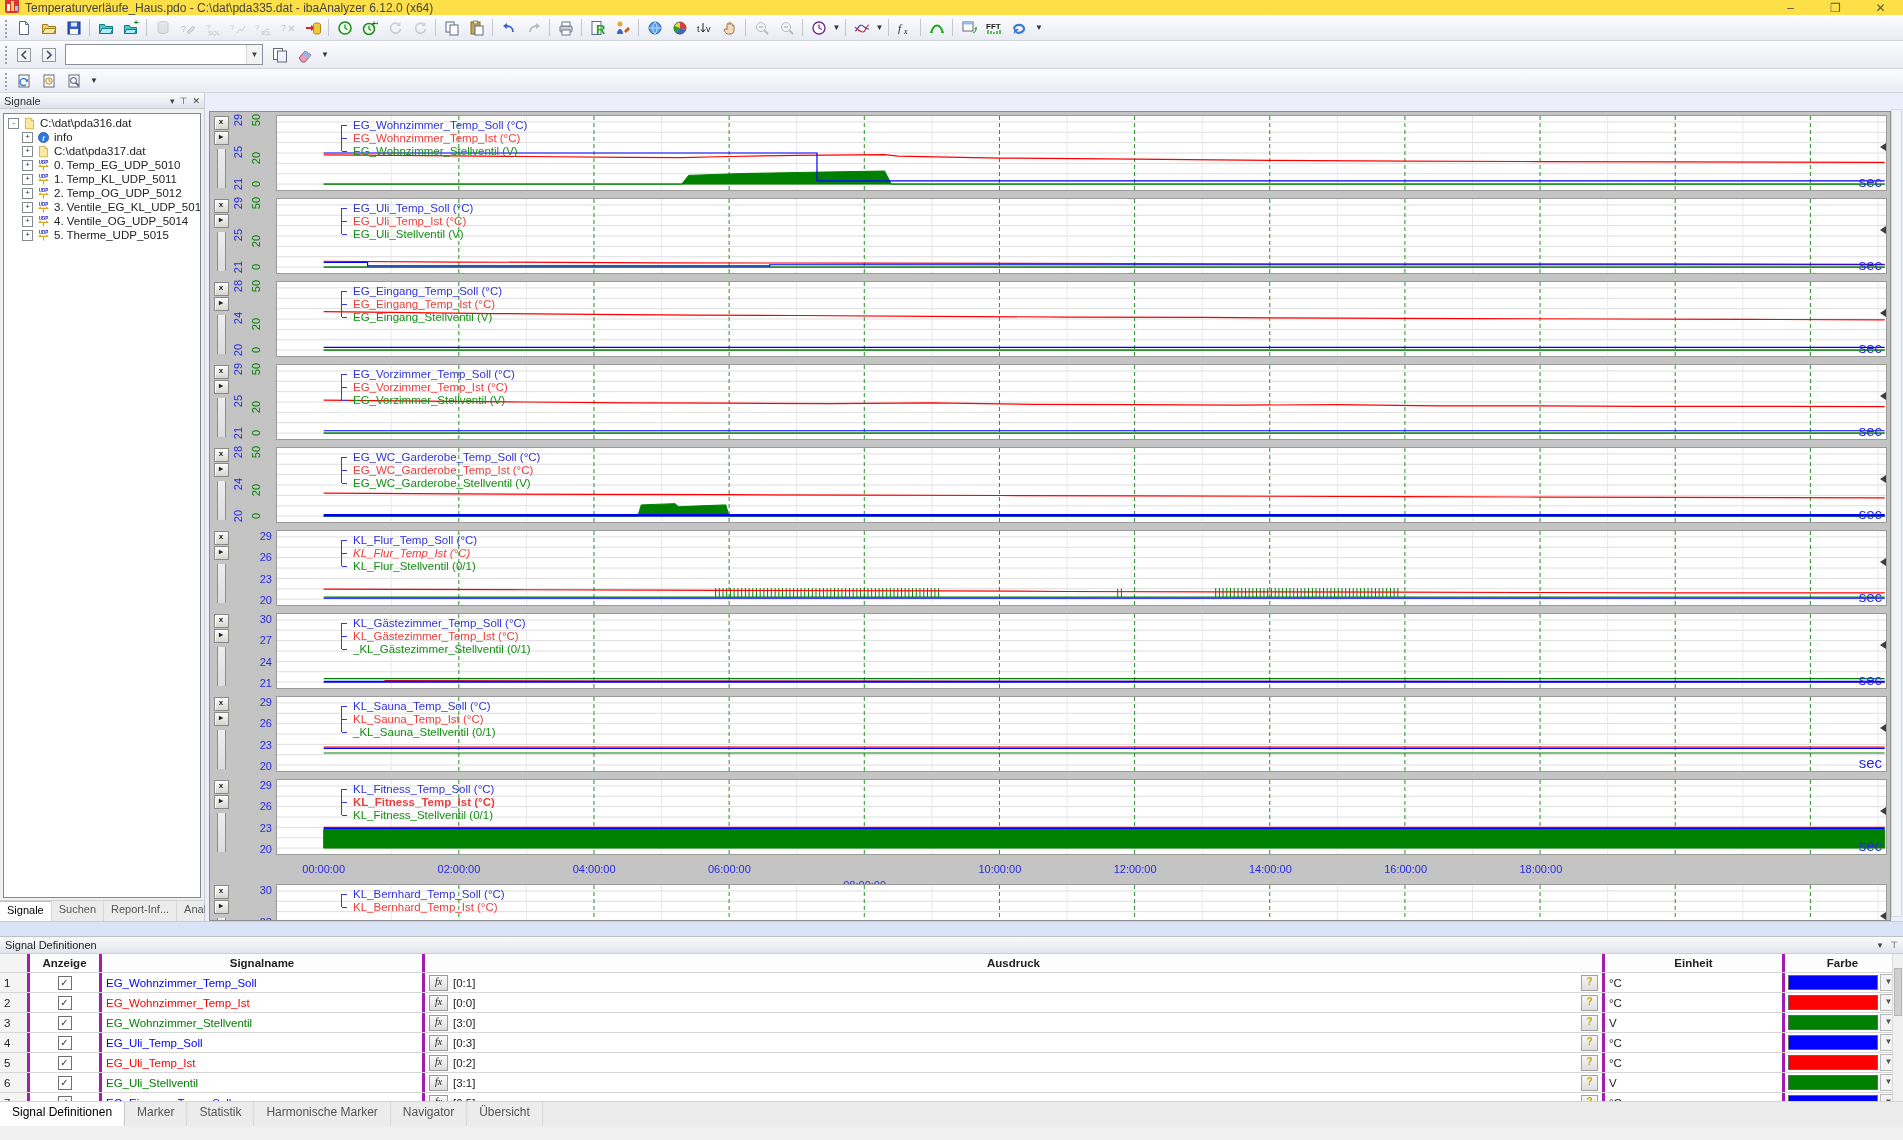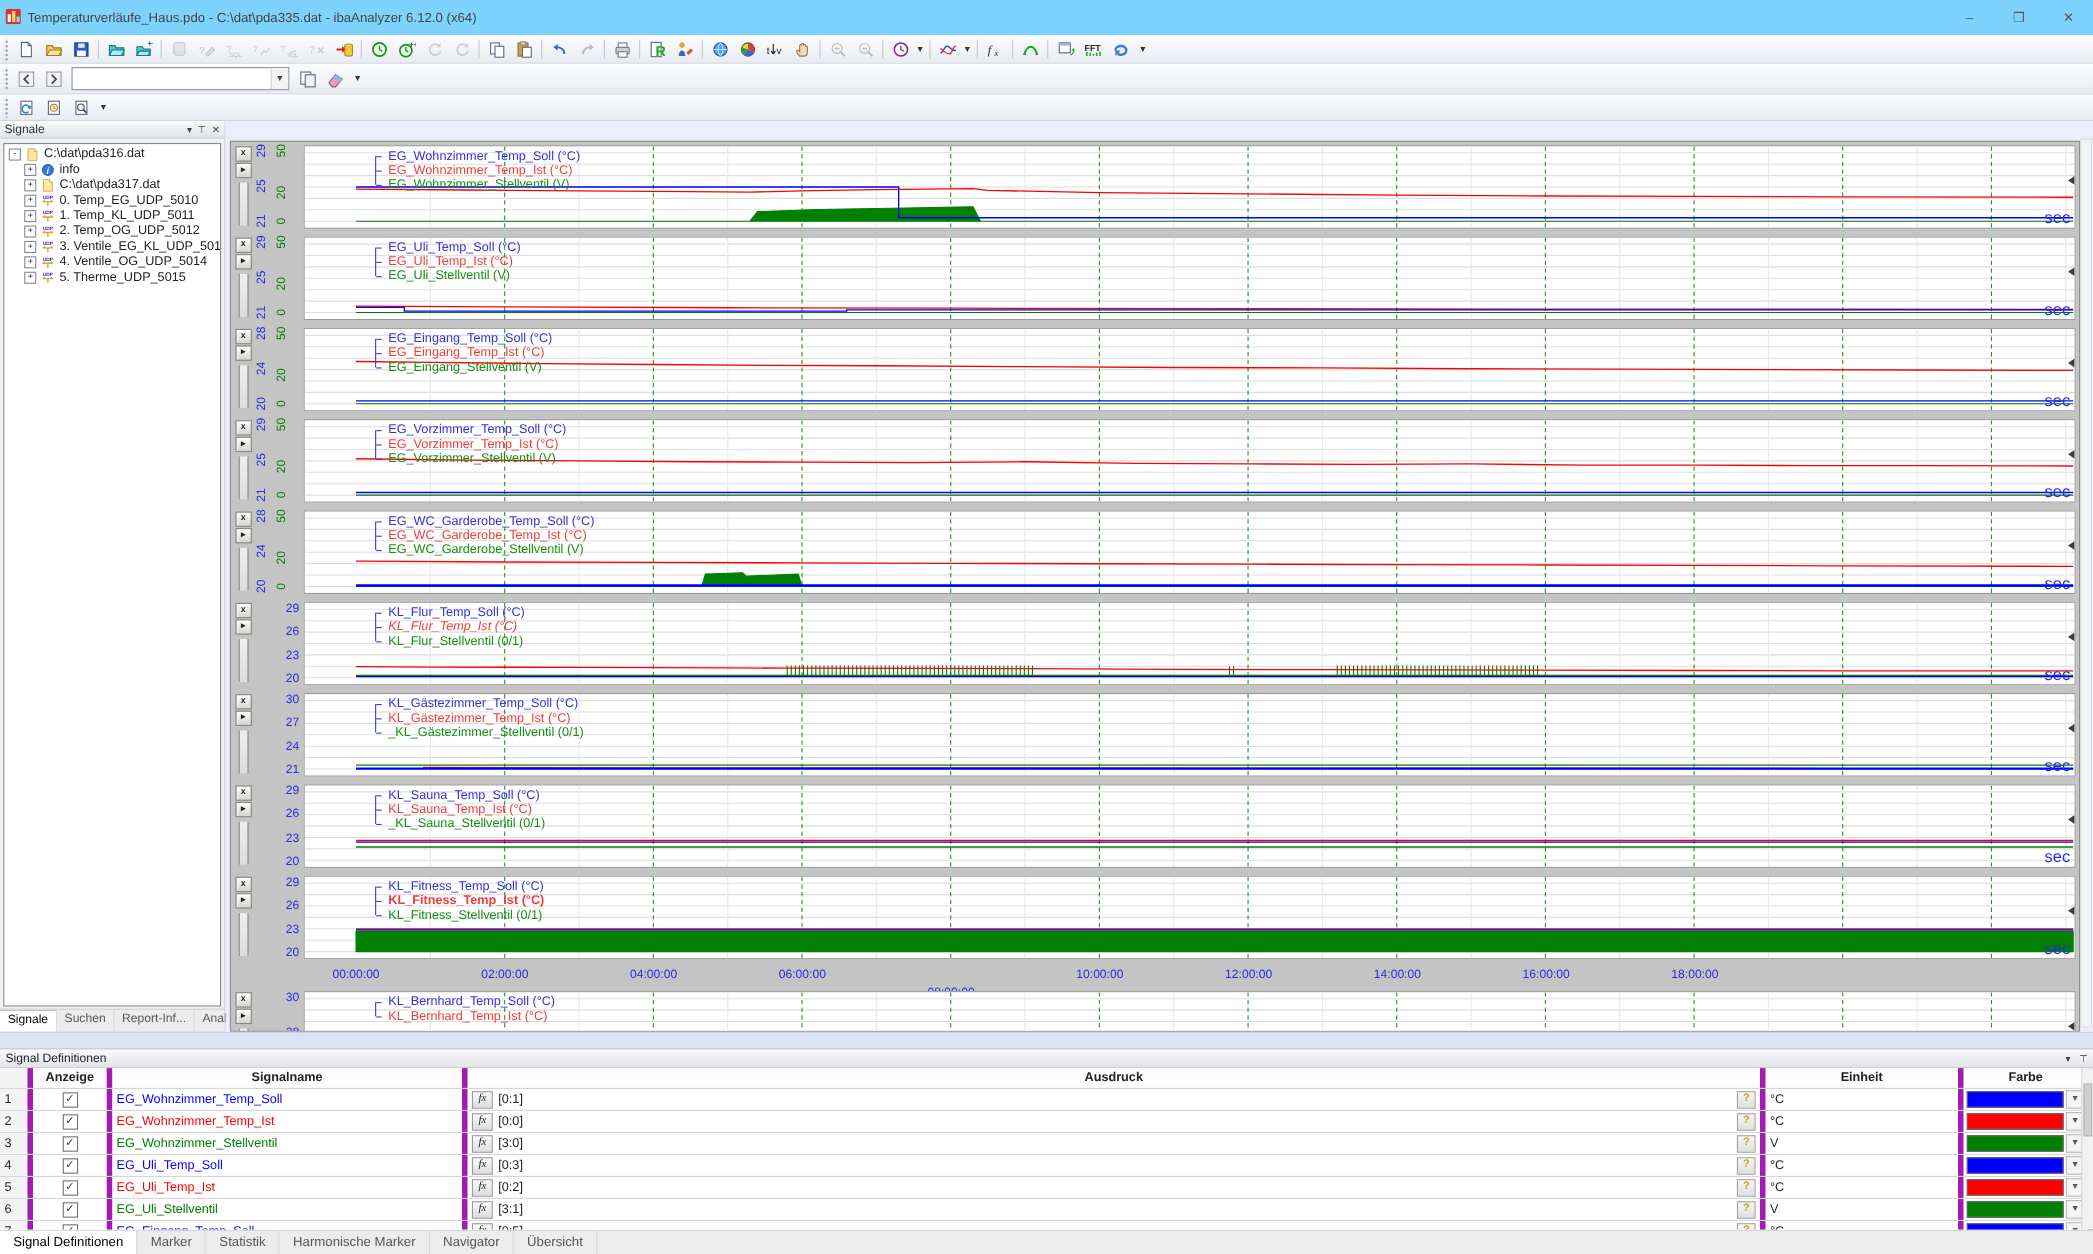--- a/index.html
+++ b/index.html
@@ -1,21 +1,21 @@
 <!DOCTYPE html>
 <html><head>
 <meta charset="utf-8">
 <style>
   html,body{margin:0;padding:0;background:#9aa0a8;}
   body{width:1903px;height:1140px;overflow:hidden;font-family:"Liberation Sans",sans-serif;font-size:12px;color:#222;
        -webkit-font-smoothing:antialiased;}
   #app{width:1903px;height:1140px;display:flex;flex-direction:column;background:#f0f0f0;}
 
   
-  .titlebar{height:32px;background:#7dd3fc;display:flex;align-items:center;padding-left:5px;gap:6px;flex:none;}
+  .titlebar{height:15px;background:#fde047;display:flex;align-items:center;padding-left:5px;gap:6px;flex:none;}
   .titlebar .apptitle{font-size:12px;color:#444;white-space:nowrap;}
   .wincontrols{margin-left:auto;display:flex;height:100%;}
   .wincontrols div{width:45px;display:flex;align-items:center;justify-content:center;color:#555;font-size:12px;cursor:default;}
   
   .menubar{height:19px;background:#f0f0f0;display:flex;align-items:center;flex:none;border-bottom:1px solid #e3e3e3;}
   .grip{width:5px;height:80%;margin:0 3px;background-image:radial-gradient(circle,#9aa0b0 1px,transparent 1.2px);background-size:4px 4px;background-position:1px 1px;}
   .menu-item{padding:1px 8px;white-space:nowrap;cursor:default;}
   
   .tb{display:flex;align-items:center;flex:none;background:linear-gradient(#fcfdff,#e8ebf2);border-bottom:1px solid #d2d5dc;}
   .tb1{height:25px;}
@@ -67,21 +67,21 @@
   .time-axis span{position:absolute;transform:translateX(-50%);top:3px;}
 
   
   .bottom-band{height:14px;flex:none;background:#dbe3f6;border-top:1px solid #c2cce6;}
   .defs-panel{height:164px;flex:none;display:flex;flex-direction:column;background:#f0f0f0;border-top:1px solid #c0c0c0;overflow:hidden;}
   .defs-hd{height:16px;flex:none;display:flex;align-items:center;padding:0 5px;font-size:11px;color:#222;background:linear-gradient(#fafafb,#e2e4ea);border-bottom:1px solid #cfcfcf;}
   .defs-hd .hdicons{margin-left:auto;display:flex;gap:8px;font-size:9px;color:#444;}
   .defs-table{flex:1;background:#fff;overflow:hidden;font-size:11.5px;position:relative;}
   .drow{display:flex;height:19px;border-bottom:1px solid #d6d6d6;align-items:stretch;background:#fff;}
   .drow.dhead{height:18px;font-weight:bold;background:#fdfdfd;}
-  .dc{border-right:5px solid #a21caf;display:flex;align-items:center;padding:0 4px;overflow:hidden;white-space:nowrap;box-sizing:border-box;}
+  .dc{border-right:3px solid #a21caf;display:flex;align-items:center;padding:0 4px;overflow:hidden;white-space:nowrap;box-sizing:border-box;}
   .c-num{width:30px;justify-content:flex-start;flex:none;background:#f4f4f4;}
   .c-anz{width:72px;justify-content:center;flex:none;}
   .c-name{width:323px;flex:none;}
   .c-expr{flex:1;gap:5px;}
   .c-unit{width:180px;flex:none;}
   .c-farbe{width:118px;flex:none;padding:2px 3px;gap:2px;}
   .cb{width:12px;height:12px;border:1px solid #707070;background:#fff;font-size:10px;line-height:11px;text-align:center;color:#333;}
   .fxbtn{width:17px;height:14px;background:linear-gradient(#fbfbfb,#dcdcdc);border:1px solid #9a9a9a;font-size:10px;line-height:12px;text-align:center;font-style:italic;font-family:"Liberation Serif",serif;}
   .qbtn{margin-left:auto;width:15px;height:14px;background:linear-gradient(#f6f6f6,#dedede);border:1px solid #a0a0a0;color:#c9a900;font-weight:bold;font-size:10px;line-height:12px;text-align:center;}
   .colorbar{flex:1;height:13px;border:1px solid #666;}

